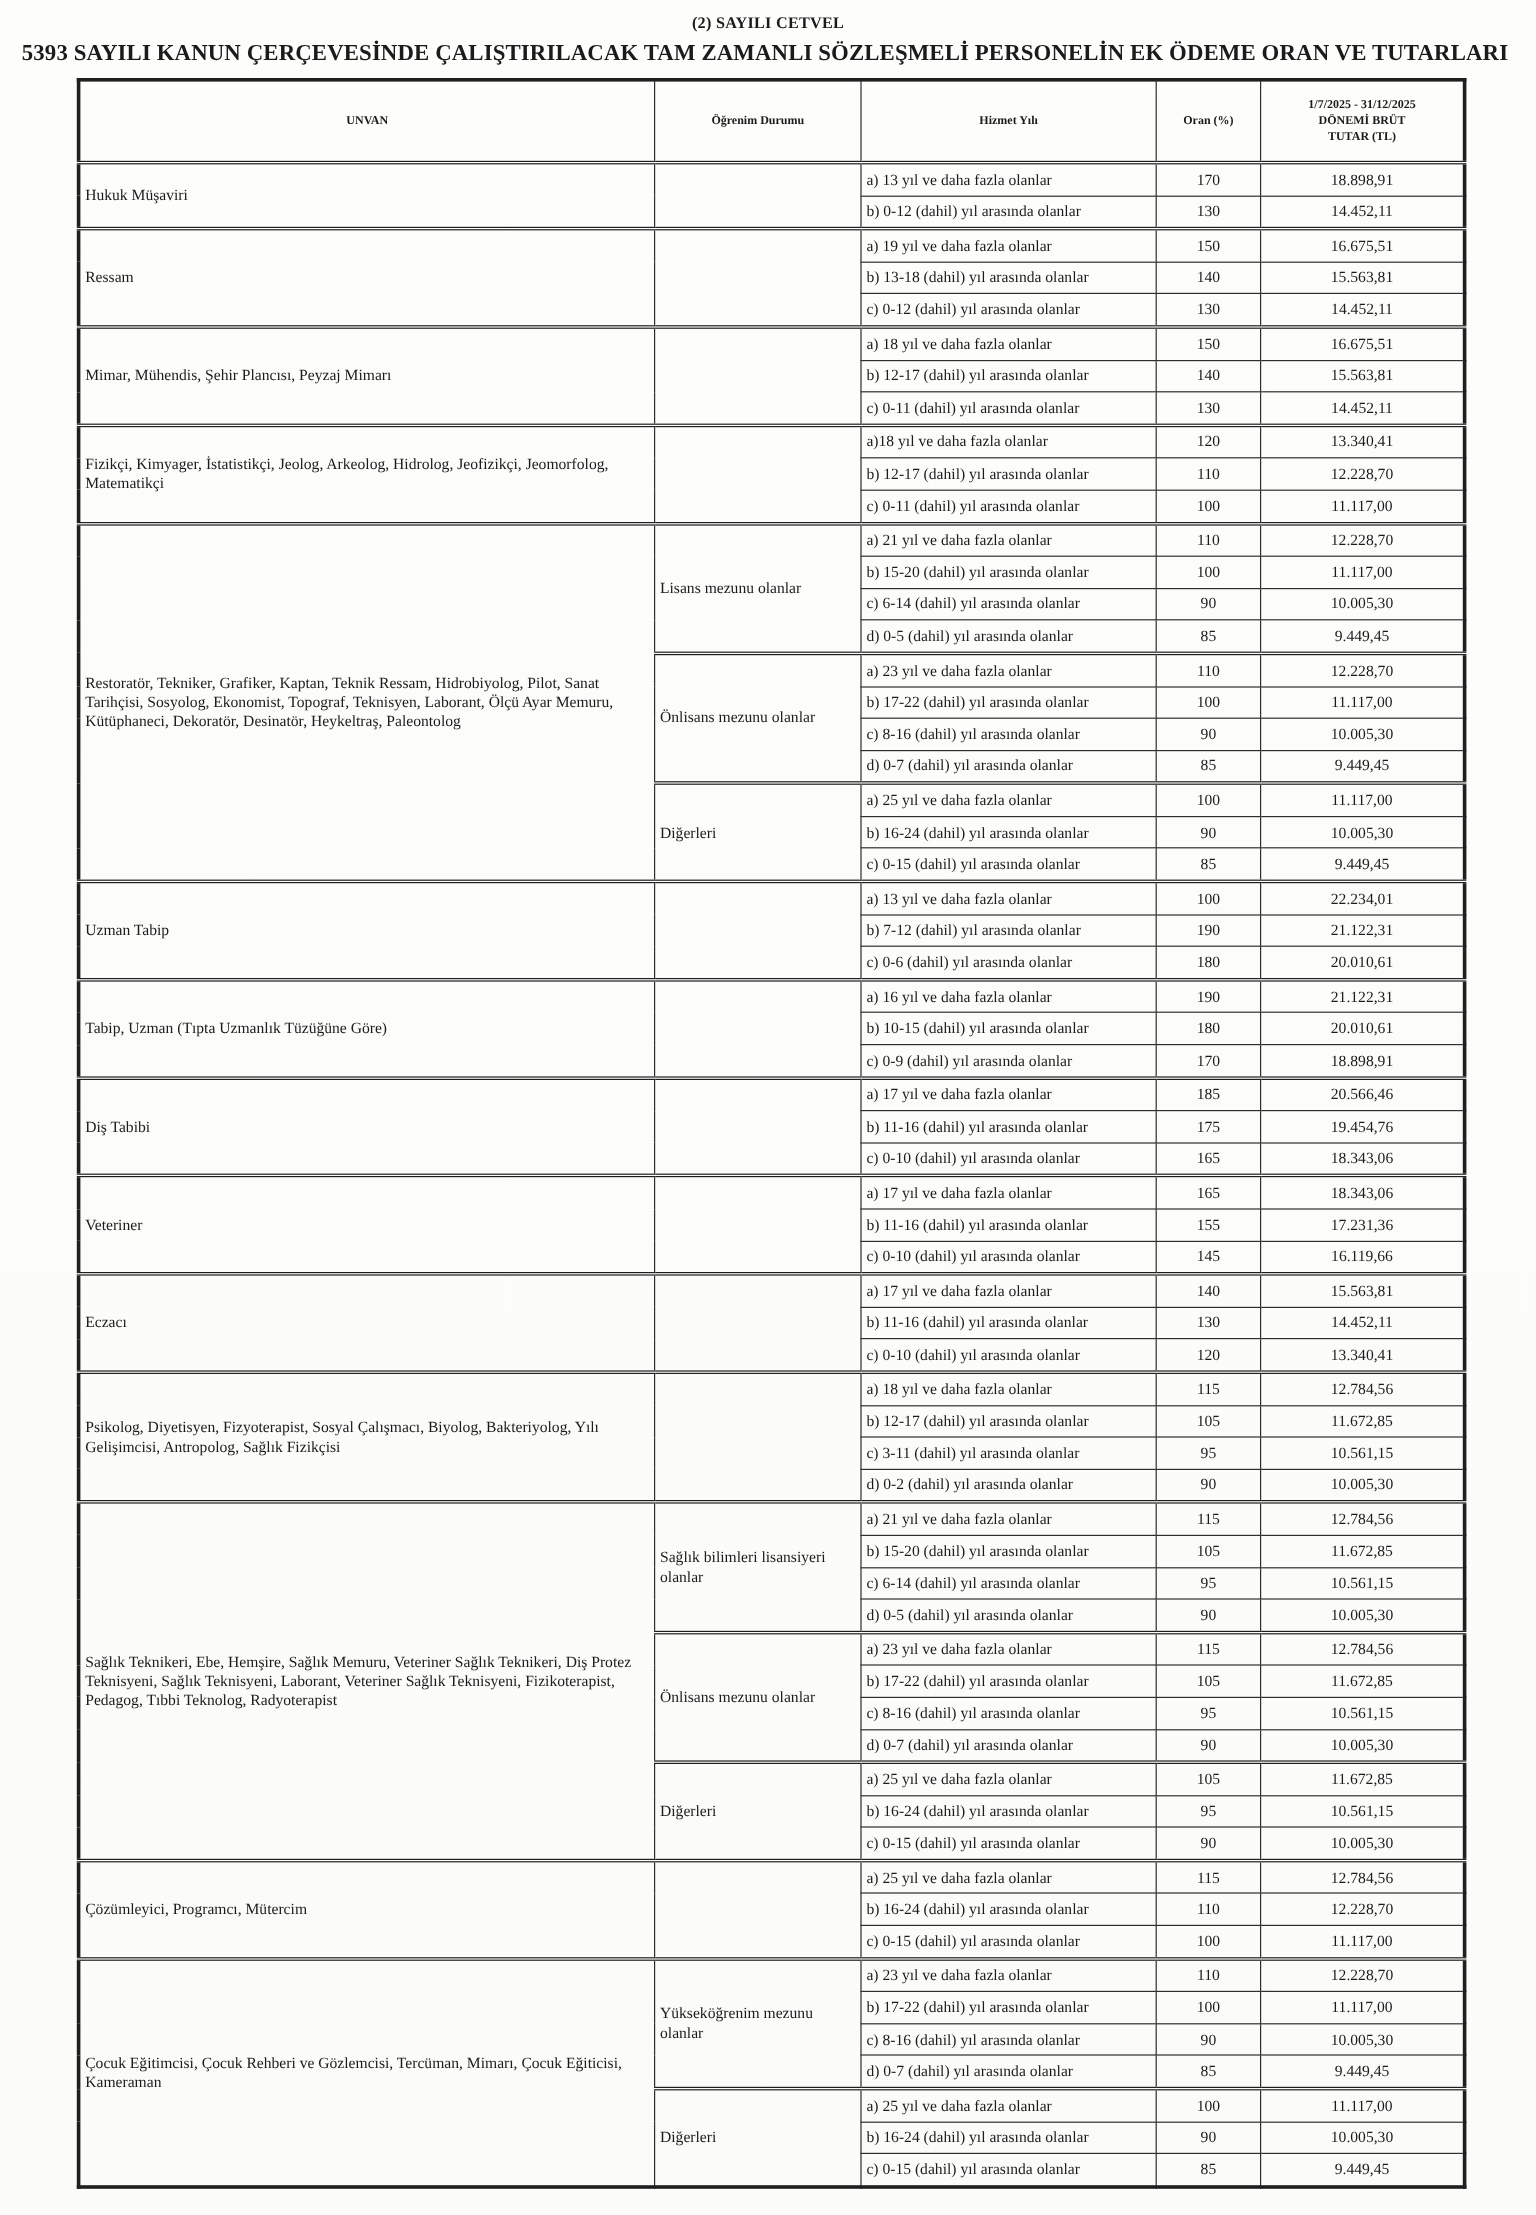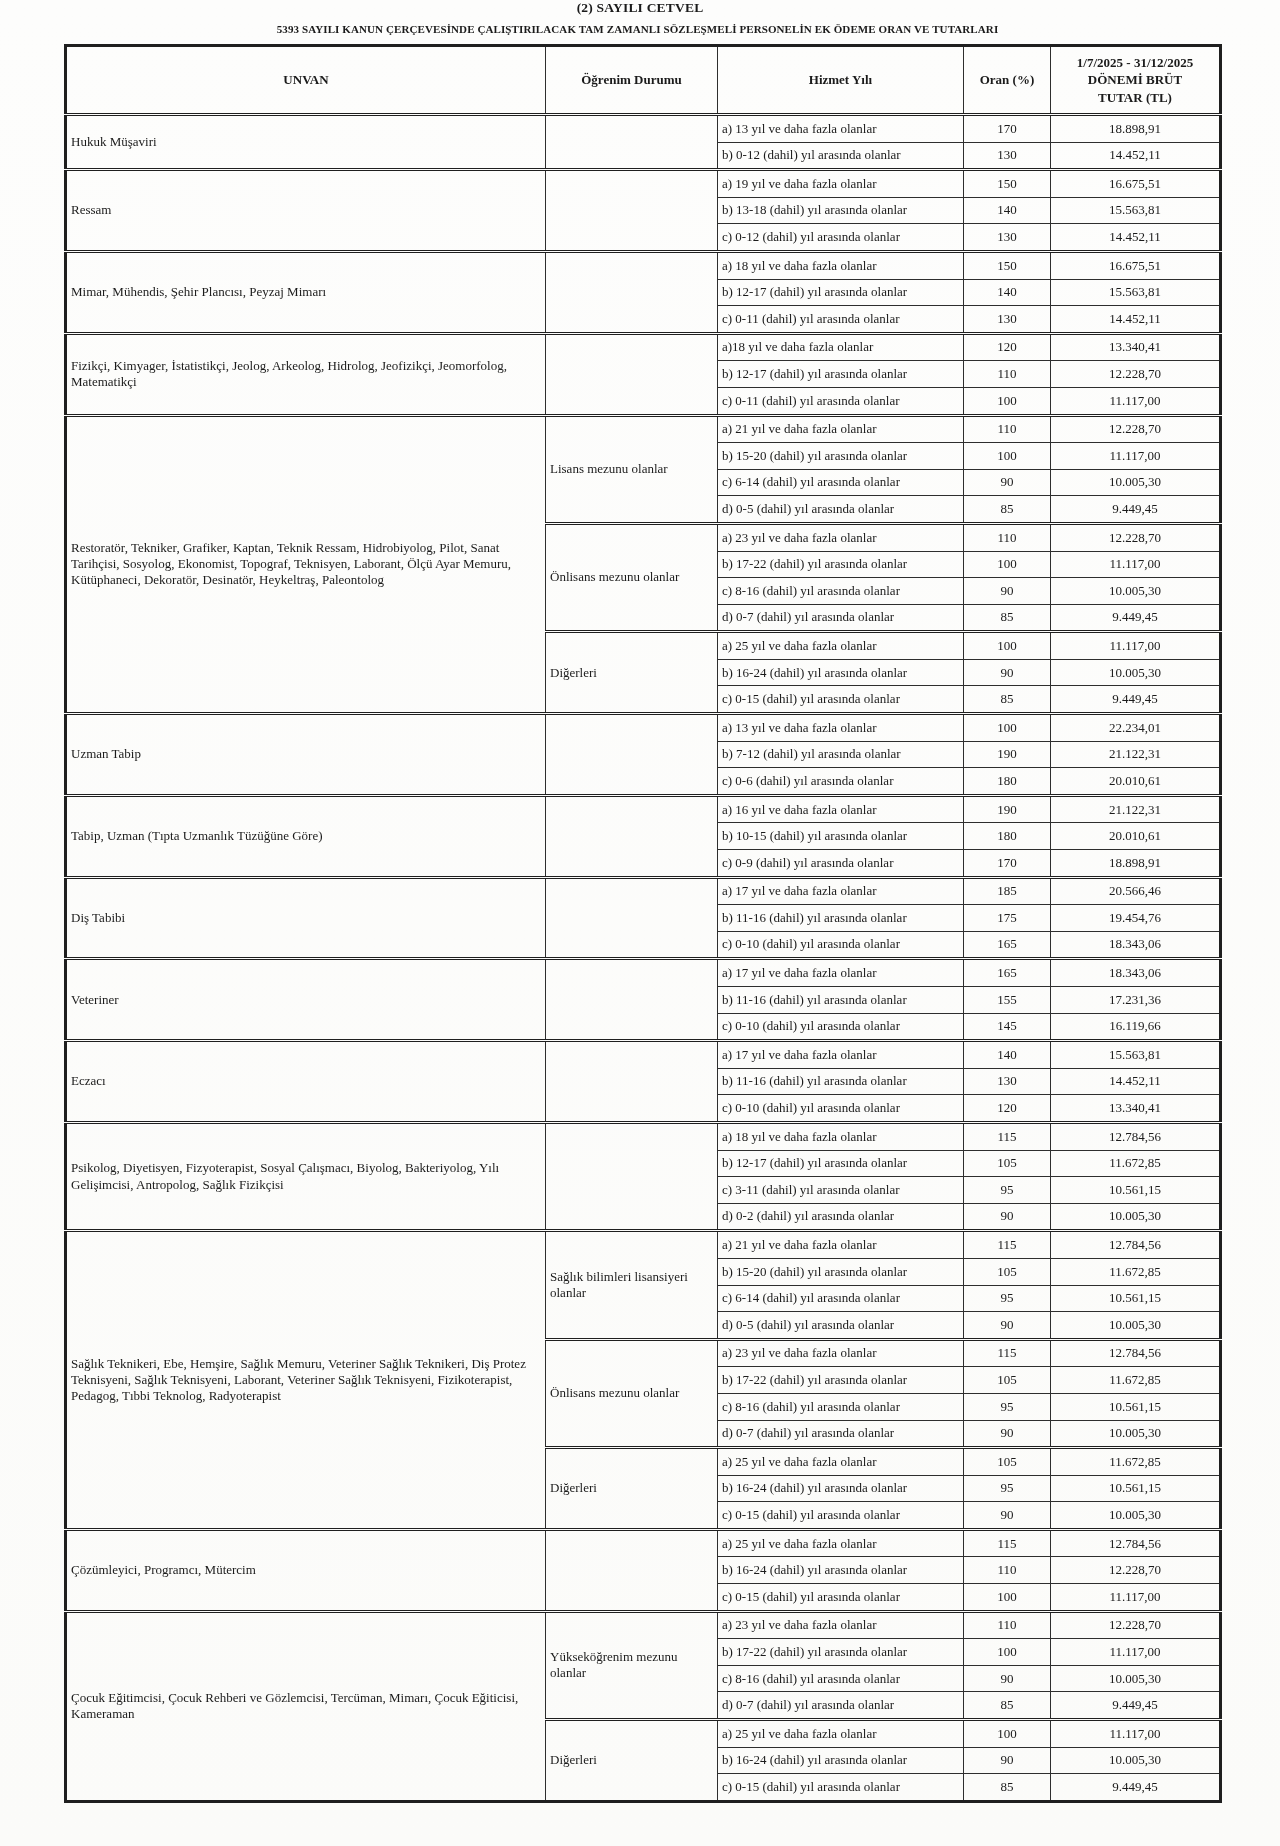--- a/index.html
+++ b/index.html
@@ -14,43 +14,44 @@
     background: linear-gradient(180deg, #fdfdfc 0%, #fbfbf9 100%);
     font-family: "Liberation Serif", "DejaVu Serif", serif;
     color: #1b1b1b;
     overflow: hidden;
   }
   .doc-title {
     text-align: center;
     font-weight: bold;
     font-size: 13.5px;
     letter-spacing: 0.2px;
+    padding-top: 11px;
     margin: 0;
   }
   .doc-subtitle {
     text-align: center;
     font-weight: bold;
-    font-size: 11px;
+    font-size: 19px;
     letter-spacing: 0.1px;
     margin: 7px 5px 9px 0;
   }
   table.cetvel {
     border-collapse: collapse;
     table-layout: fixed;
     width: 1155px;
     margin-left: 64px;
     border: 3px solid #1f1f1f;
   }
   .cetvel th, .cetvel td {
     border: 1px solid #2e2e2e;
     overflow: hidden;
   }
   .cetvel thead th {
     font-weight: bold;
-    font-size: 13px;
+    font-size: 10px;
     text-align: center;
     vertical-align: middle;
     height: 62px;
     padding: 2px 4px;
     line-height: 1.35;
   }
   .cetvel tbody td {
     font-size: 13px;
     height: 25.6px;
     padding: 0 4px;

